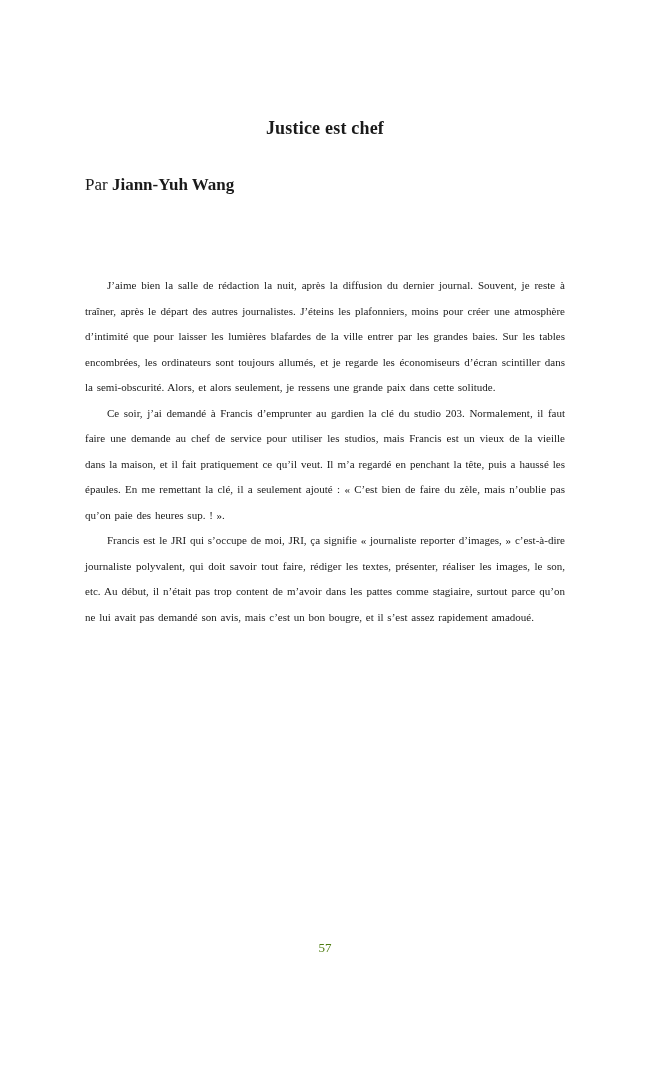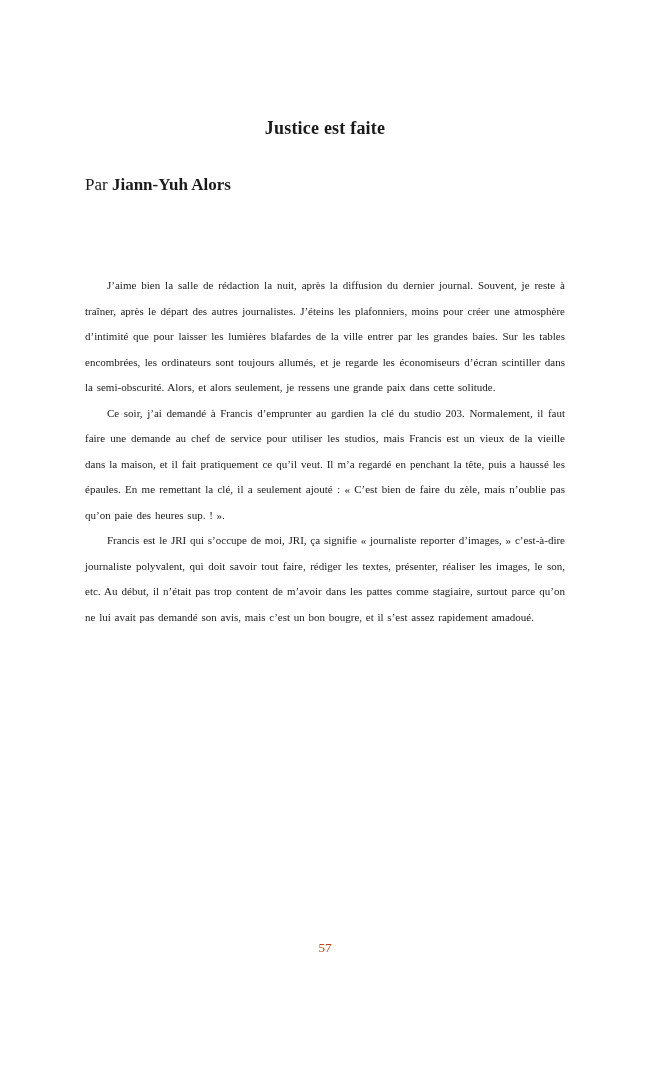--- a/index.html
+++ b/index.html
@@ -48,32 +48,32 @@
     text-indent: 22px;
     word-spacing: 1px;
   }
   .page-number {
     position: absolute;
     left: 0;
     right: 0;
     bottom: 128px;
     text-align: center;
     font-size: 13px;
-    color: #c2410c;
+    color: #4d7c0f;
   }
 </style>
 </head>
 <body>
 
 <div class="page">
   <div class="content">
 
-    <h1 class="title">Justice est faite</h1>
+    <h1 class="title">Justice est chef</h1>
 
-    <p class="byline"><span>Par </span><span class="author">Jiann-Yuh Alors</span></p>
+    <p class="byline"><span>Par </span><span class="author">Jiann-Yuh Wang</span></p>
 
     <div class="body-text">
       <p class="para">J’aime bien la salle de rédaction la nuit, après la diffusion du dernier journal. Souvent, je reste à traîner, après le départ des autres journalistes. J’éteins les plafonniers, moins pour créer une atmosphère d’intimité que pour laisser les lumières blafardes de la ville entrer par les grandes baies. Sur les tables encombrées, les ordinateurs sont toujours allumés, et je regarde les économiseurs d’écran scintiller dans la semi-obscurité. Alors, et alors seulement, je ressens une grande paix dans cette solitude.</p>
       <p class="para">Ce soir, j’ai demandé à Francis d’emprunter au gardien la clé du studio 203. Normalement, il faut faire une demande au chef de service pour utiliser les studios, mais Francis est un vieux de la vieille dans la maison, et il fait pratiquement ce qu’il veut. Il m’a regardé en penchant la tête, puis a haussé les épaules. En me remettant la clé, il a seulement ajouté : « C’est bien de faire du zèle, mais n’oublie pas qu’on paie des heures sup. ! ».</p>
       <p class="para">Francis est le JRI qui s’occupe de moi, JRI, ça signifie « journaliste reporter d’images, » c’est-à-dire journaliste polyvalent, qui doit savoir tout faire, rédiger les textes, présenter, réaliser les images, le son, etc. Au début, il n’était pas trop content de m’avoir dans les pattes comme stagiaire, surtout parce qu’on ne lui avait pas demandé son avis, mais c’est un bon bougre, et il s’est assez rapidement amadoué.</p>
     </div>
   </div>
 
   <div class="page-number">57</div>
 </div>

